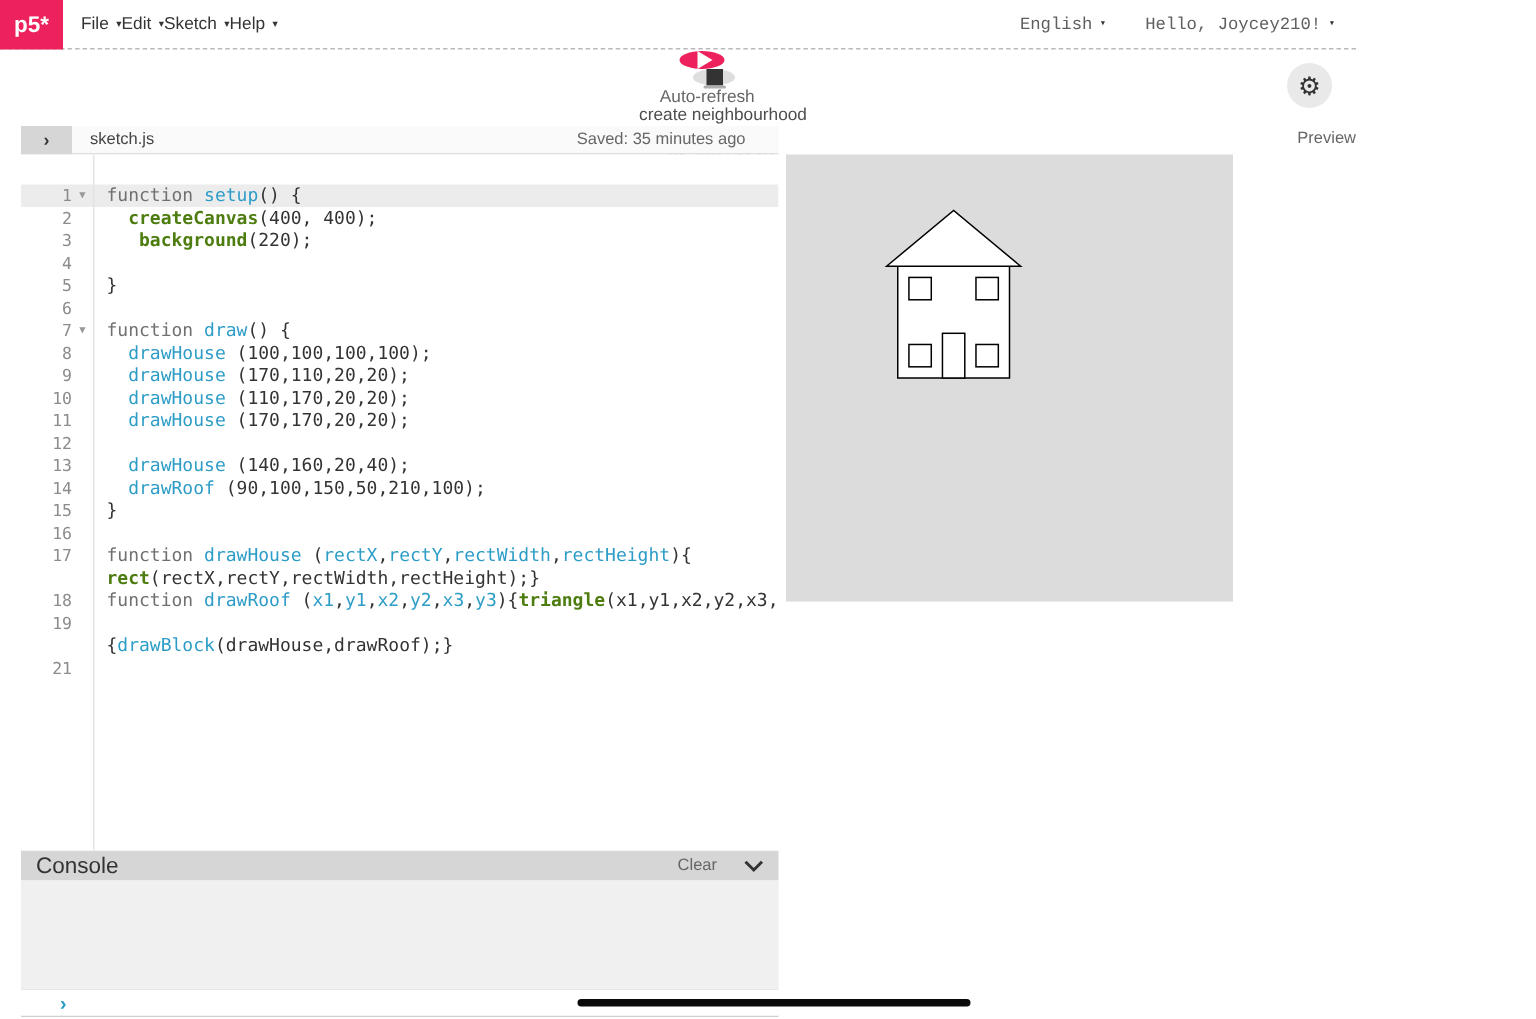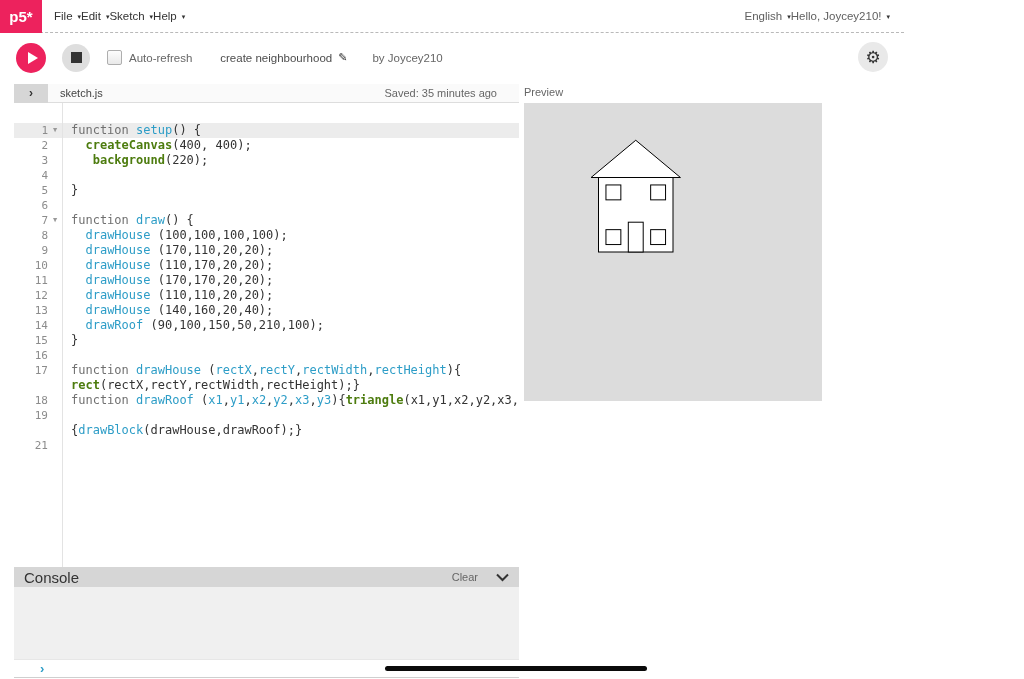--- a/index.html
+++ b/index.html
@@ -8,26 +8,26 @@
   .page { position:relative; width:904px; height:679px; }
 
   
   .nav { position:absolute; top:0; left:0; right:0; height:33px; background:#fff;
          border-bottom:1px dashed #b9b9b9; display:flex; align-items:center; }
   .logo { width:42px; height:33px; background:#ed225d; color:#fff; display:flex;
           align-items:center; justify-content:center; font-weight:bold; font-size:15px; }
   .menus { display:flex; margin-left:12px; }
   .menu-item { font-size:11.5px; color:#333; display:flex; align-items:center; gap:5px; cursor:pointer; }
   .caret { font-size:7px; color:#333; line-height:1; }
-  .nav-right { margin-left:auto; display:flex; margin-right:14px; }
+  .nav-right { margin-left:auto; display:flex; gap:26px; margin-right:14px;font-family:Liberation Mono, monospace; }
   .nav-right .menu-item { color:#5f5f5f; }
 
   
   .toolbar { position:absolute; top:34px; left:0; right:0; height:47px; background:#fff;
-             display:flex; align-items:center; padding-left:16px; }
+             display:flex; align-items:center; padding-left:32px;flex-direction:column; }
   .play-btn { width:30px; height:30px; border-radius:50%; background:#ed225d; display:flex;
               align-items:center; justify-content:center; cursor:pointer; }
   .play-tri { width:0; height:0; border-left:10px solid #fff; border-top:6px solid transparent;
               border-bottom:6px solid transparent; margin-left:3px; }
   .stop-btn { width:28px; height:28px; border-radius:50%; background:#dedede; margin-left:16px;
               display:flex; align-items:center; justify-content:center; cursor:pointer; }
   .stop-sq { width:11px; height:11px; background:#333; }
   .checkbox { width:15px; height:15px; border:1px solid #aeaeae; border-radius:2px; margin-left:17px;
               background:linear-gradient(#fdfdfd,#e9e9e9); cursor:pointer; }
   .cb-label { margin-left:7px; font-size:11.5px; color:#666; }
@@ -64,21 +64,21 @@
   .console-title { font-size:15px; color:#333; }
   .clear-btn { margin-left:auto; margin-right:18px; font-size:11px; color:#666; cursor:pointer; }
   .chev-down { cursor:pointer; display:flex; align-items:center; }
   .console-body { height:72px; background:#f0f0f0; }
   .prompt-row { height:18px; background:#fff; border-top:1px solid #e7e7e7; display:flex;
                 align-items:center; cursor:text; }
   .prompt-char { margin-left:26px; color:#2d9dc7; font-weight:bold; font-size:13px; line-height:1; }
 
   
   .preview-pane { position:absolute; left:524px; top:86px; right:0; bottom:0; background:#fff; }
-  .preview-label { font-size:11px; color:#666; height:17px; }
+  .preview-label { font-size:11px; color:#666; height:17px;text-align:right; }
   .canvas-svg { display:block; }
 
   
   .hscrollbar { position:absolute; left:385px; top:666px; width:262px; height:5px;
                 background:#0a0a0a; border-radius:3px; cursor:grab; }
 </style>
 </head>
 <body>
 
 <div class="page">
@@ -192,21 +192,20 @@
             <span class="code-text"><span>  </span><span class="seg-d">drawHouse</span><span> (110,170,20,20);</span></span>
           </div>
           <div class="code-row">
             <span class="gnum">11</span>
             <span class="gfold"></span>
             <span class="code-text"><span>  </span><span class="seg-d">drawHouse</span><span> (170,170,20,20);</span></span>
           </div>
           <div class="code-row">
             <span class="gnum">12</span>
             <span class="gfold"></span>
-            <span class="code-text"><span>  </span><span class="seg-d">drawHouse</span><span> (110,110,20,20);</span></span>
           </div>
           <div class="code-row">
             <span class="gnum">13</span>
             <span class="gfold"></span>
             <span class="code-text"><span>  </span><span class="seg-d">drawHouse</span><span> (140,160,20,40);</span></span>
           </div>
           <div class="code-row">
             <span class="gnum">14</span>
             <span class="gfold"></span>
             <span class="code-text"><span>  </span><span class="seg-d">drawRoof</span><span> (90,100,150,50,210,100);</span></span>

